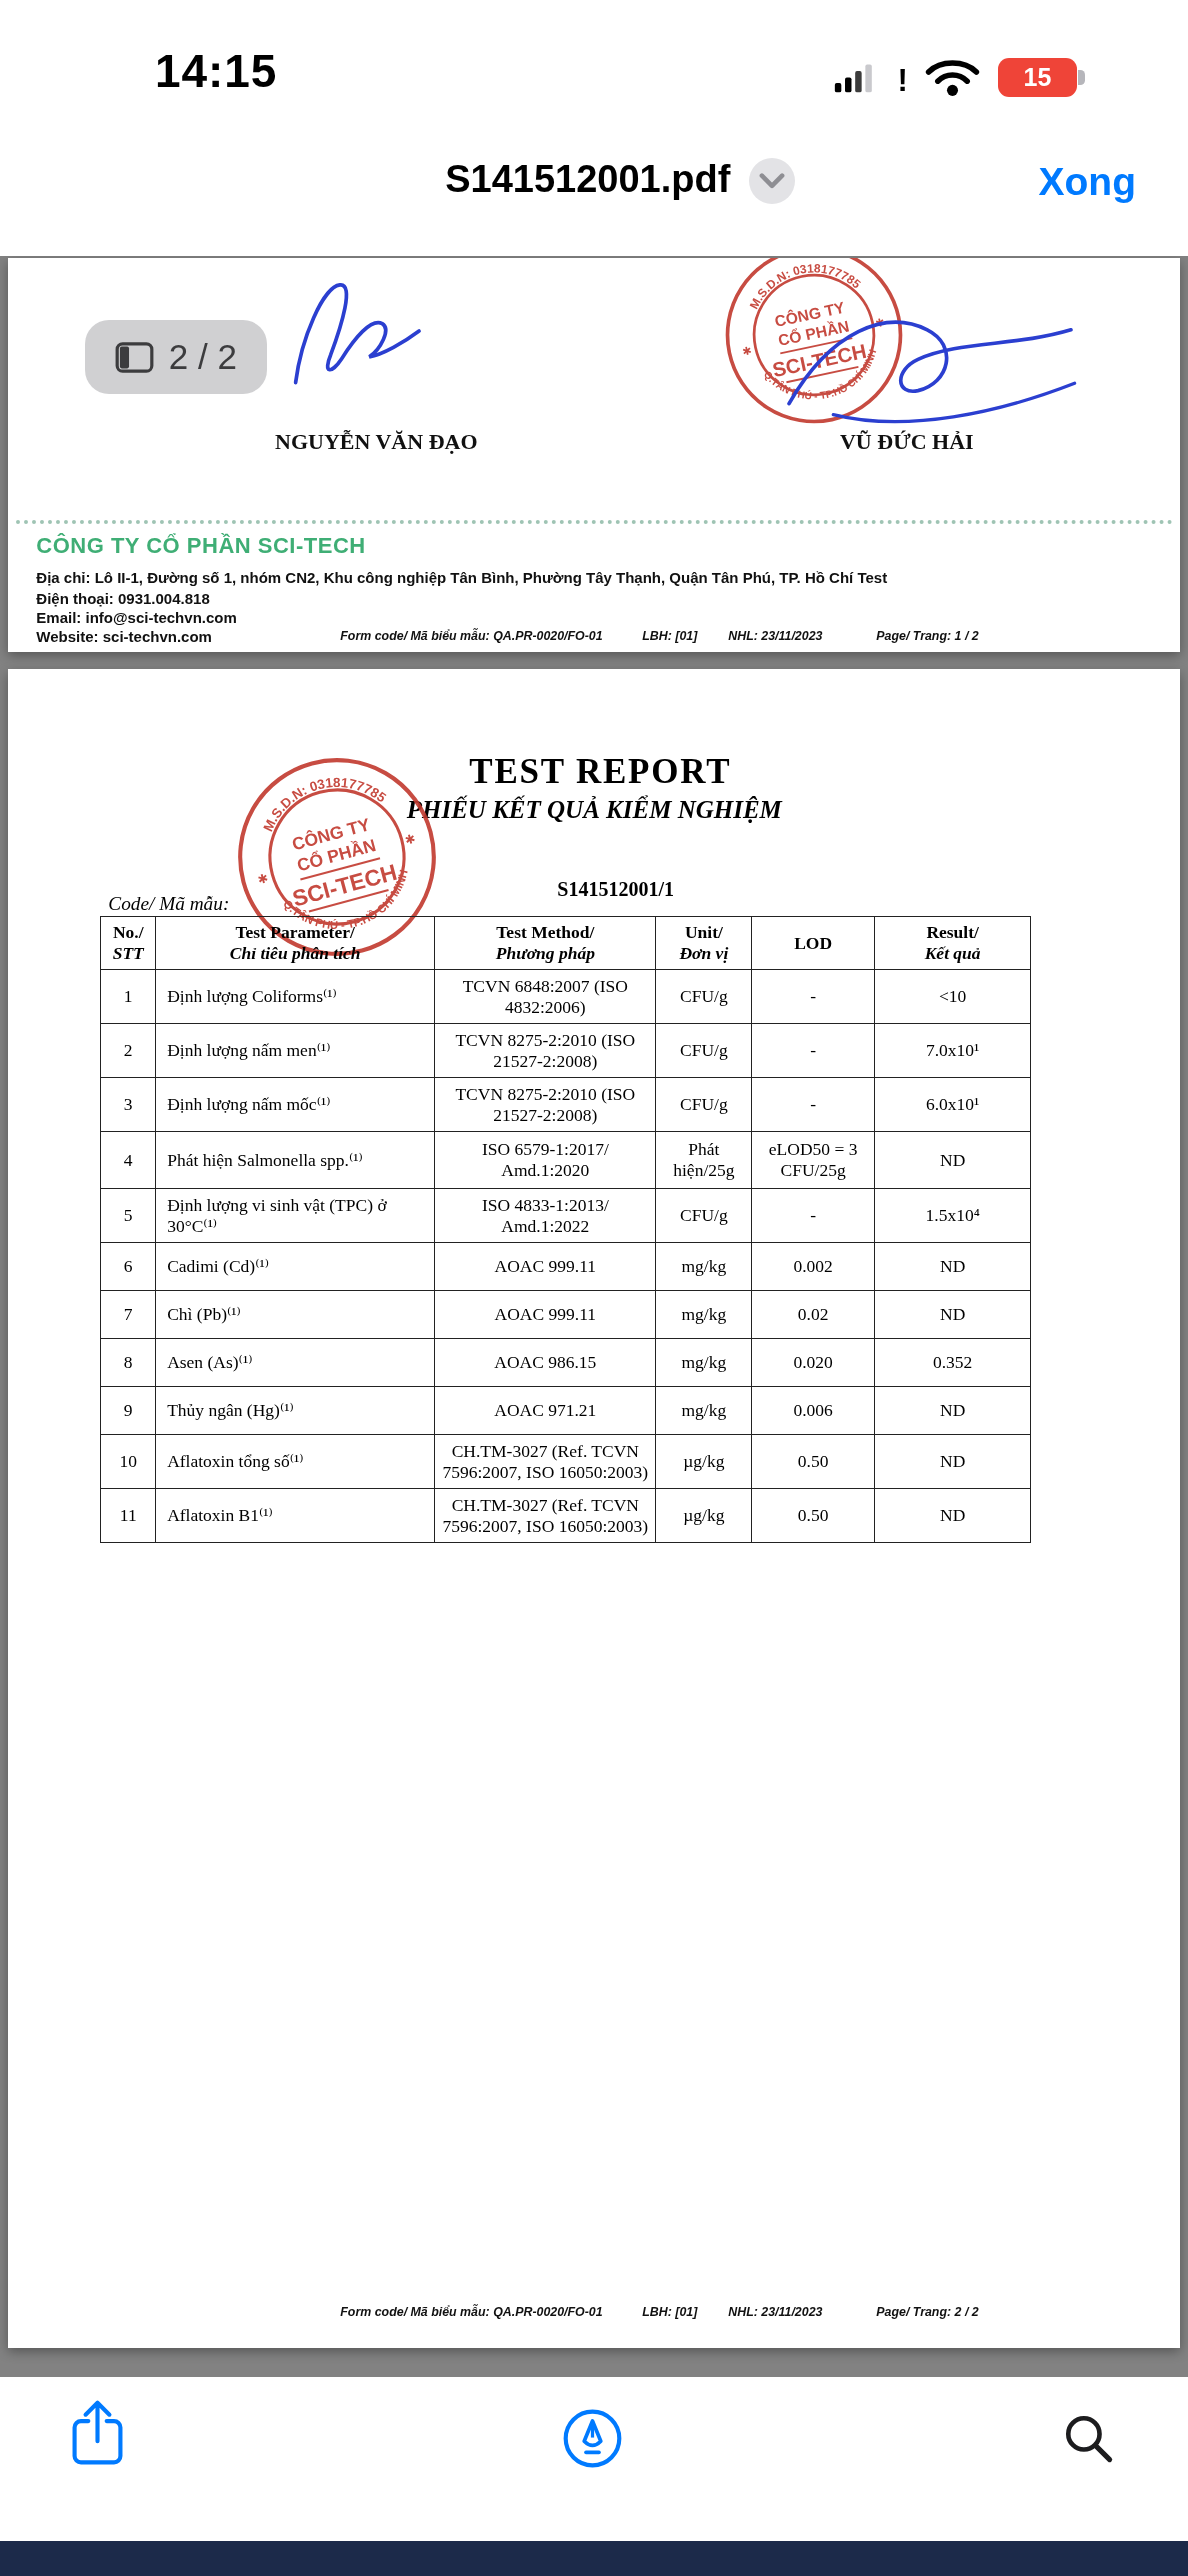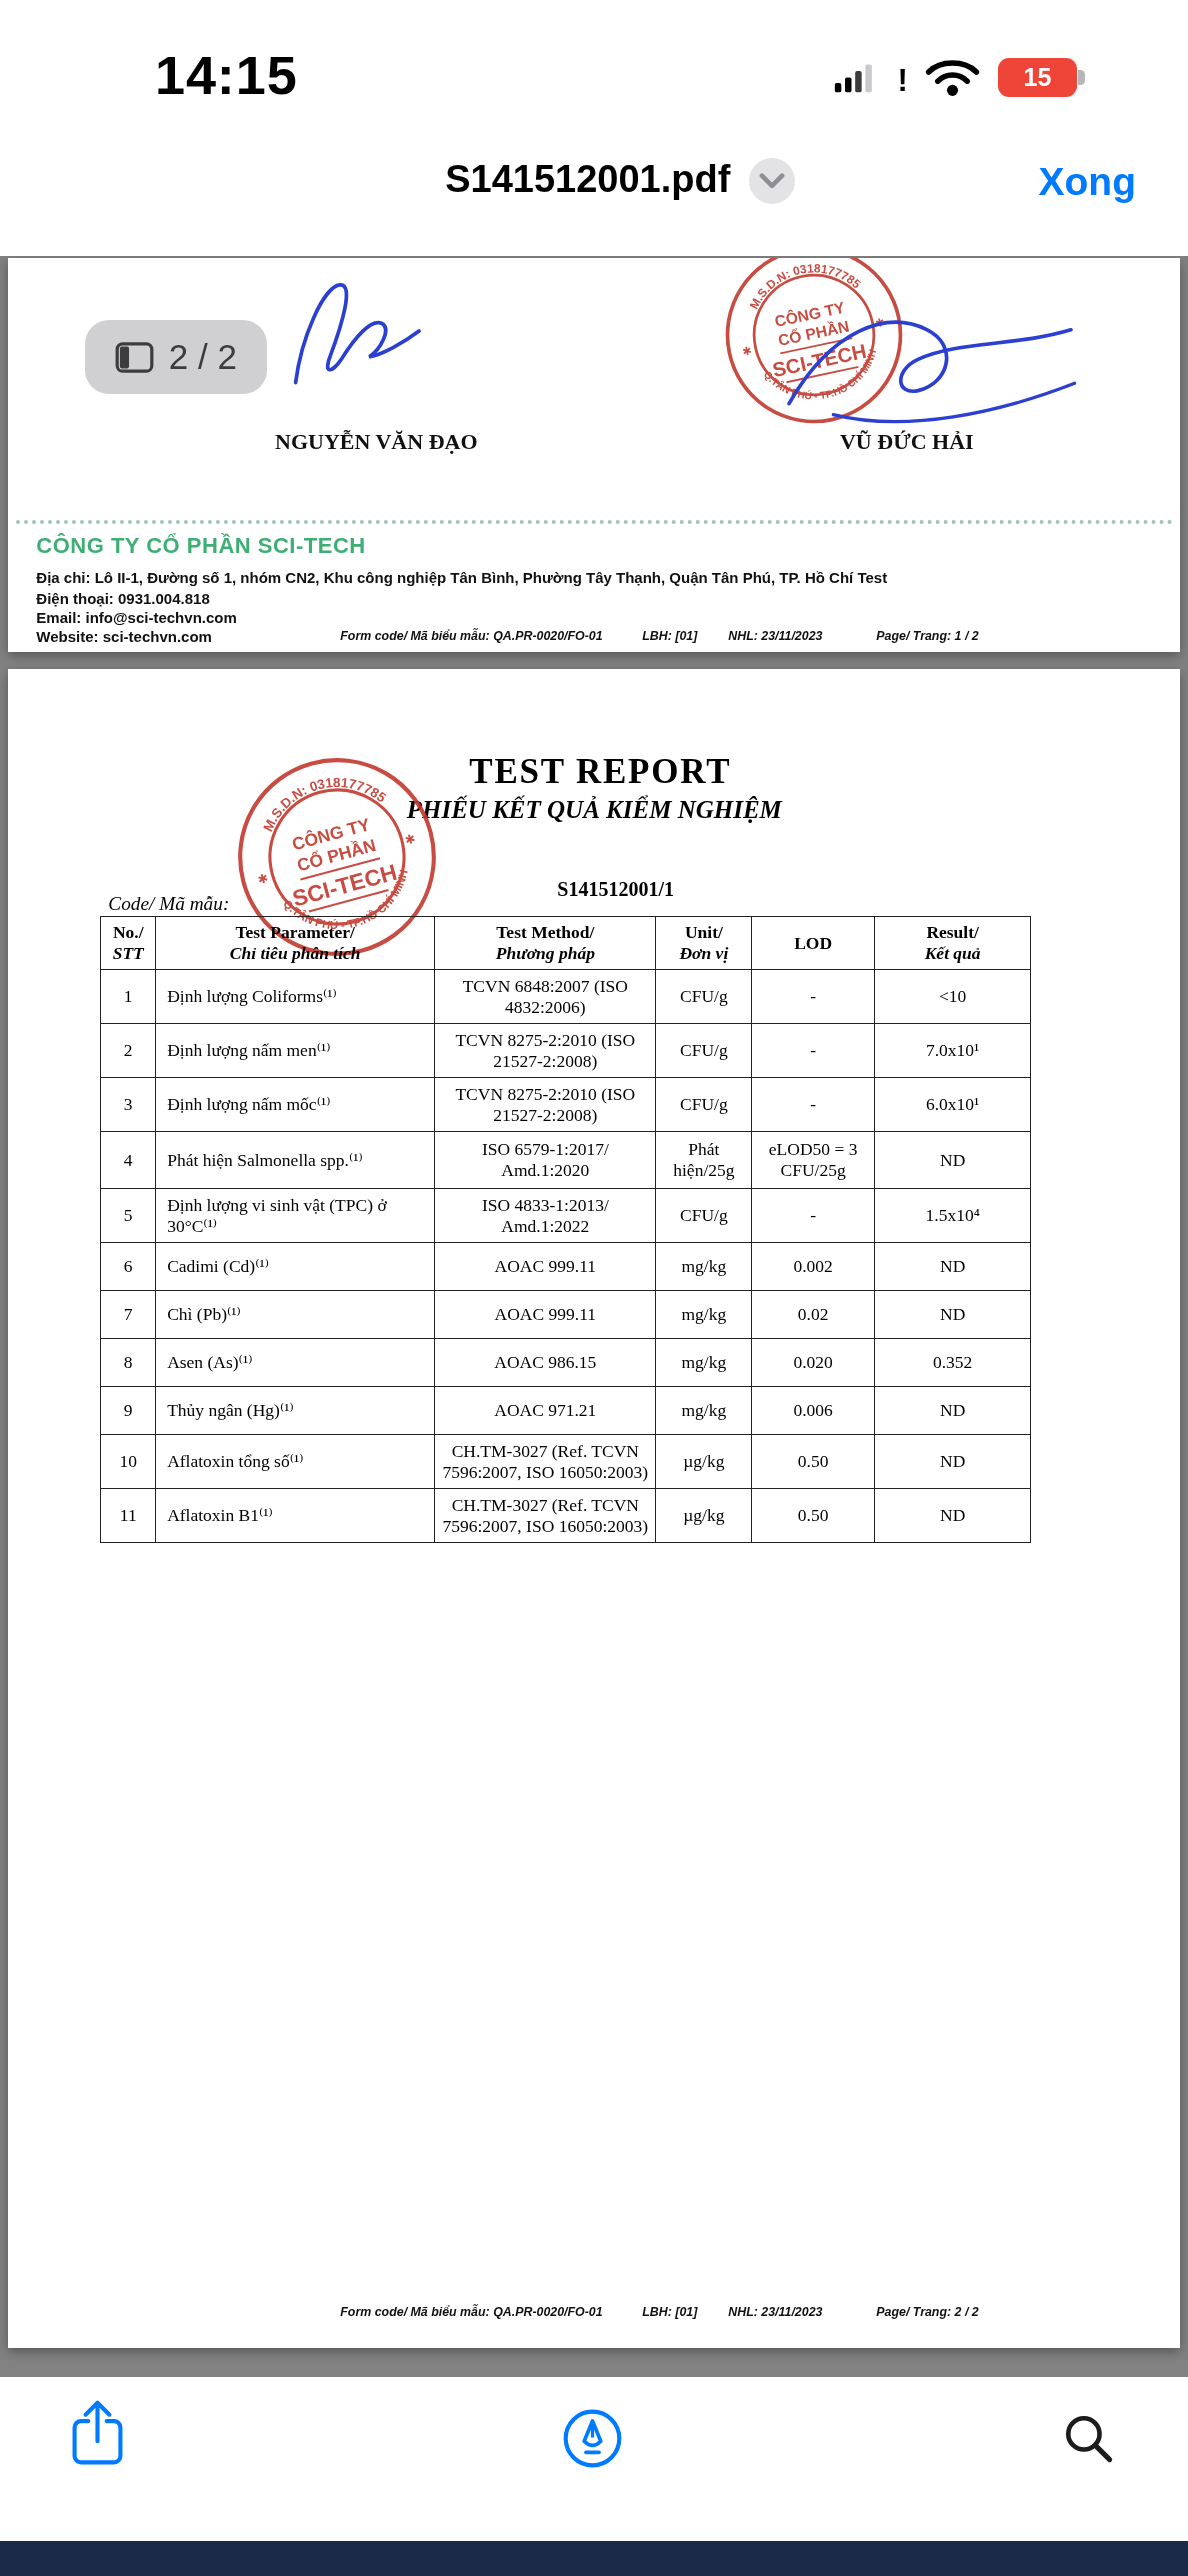--- a/index.html
+++ b/index.html
@@ -1,20 +1,20 @@
 <!DOCTYPE html>
 <html style="font-size:14.7px"><head>
 <meta charset="utf-8">
 <style>
   html,body{margin:0;padding:0;background:#555;}
   .screen{position:relative;width:1188px;height:2576px;background:#828282;overflow:hidden;
           font-family:"Liberation Sans","DejaVu Sans",sans-serif;-webkit-font-smoothing:antialiased;}
   
   .statusbar{position:absolute;top:0;left:0;width:100%;height:112px;background:#fff;z-index:30;}
-  .sb-time{position:absolute;left:155px;top:44px;font-size:54px;font-weight:bold;letter-spacing:0.9px;color:#000;}
+  .sb-time{position:absolute;left:155px;top:44px;font-size:46px;font-weight:bold;letter-spacing:0.9px;color:#000;}
   .sb-icons{position:absolute;right:98px;top:57px;display:flex;align-items:center;gap:16.6px;}
   .cellular{display:flex;align-items:flex-end;gap:1.8px;}
   .excl{font-size:31px;font-weight:bold;color:#000;line-height:1;margin-left:1.8px;}
   .battery{position:relative;width:92px;height:39px;}
   .batt-body{position:absolute;left:0;top:0;width:79px;height:39px;border-radius:11px;background:#ef4438;
              display:flex;align-items:center;justify-content:center;}
   .batt-num{color:#fff;font-size:25px;font-weight:bold;}
   .batt-nub{position:absolute;right:5.5px;top:12px;width:6.4px;height:14.7px;border-radius:0 4.6px 4.6px 0;background:#b6b6bb;}
   
   .navbar{position:absolute;top:112px;left:0;width:100%;height:144px;background:#fff;z-index:30;}

